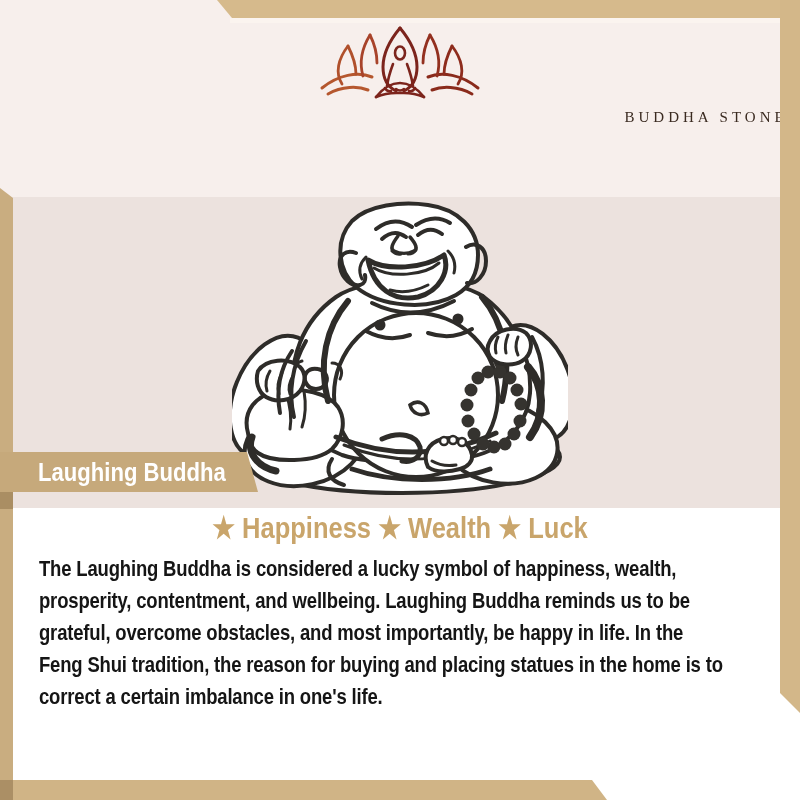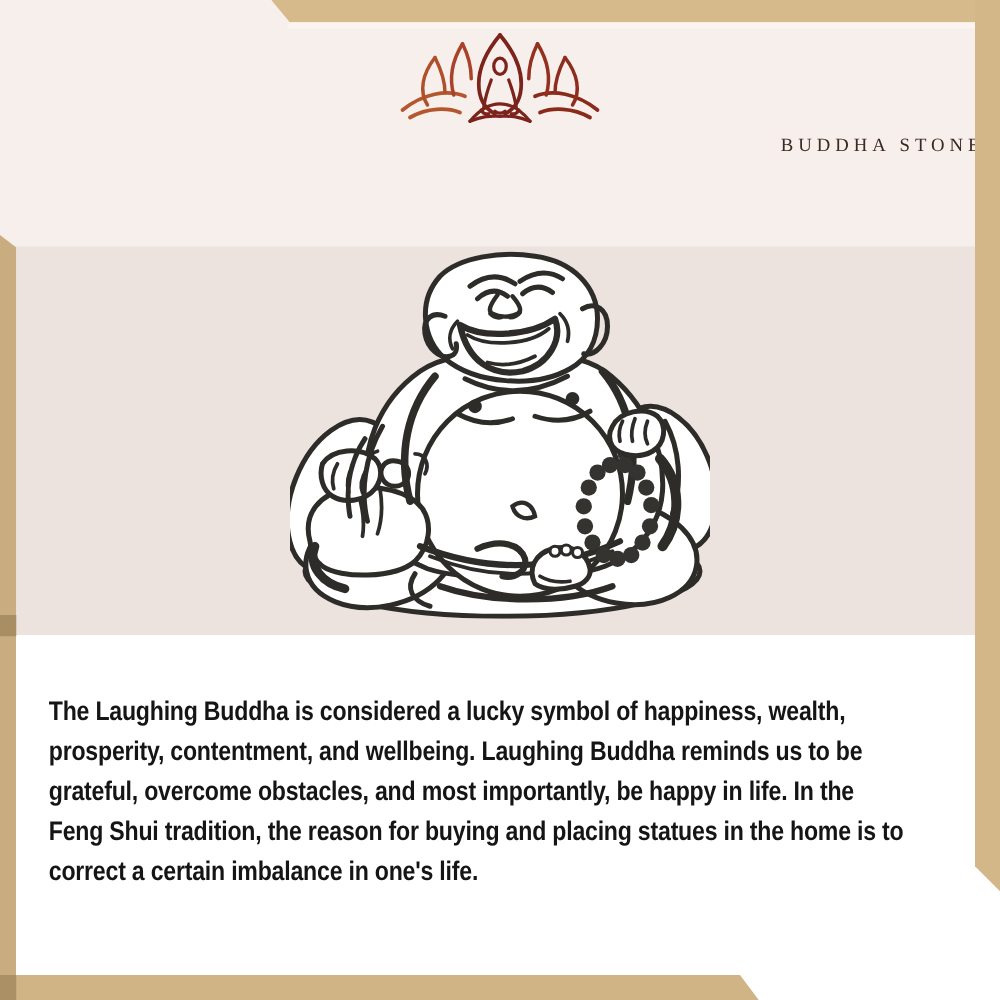--- a/index.html
+++ b/index.html
@@ -225,21 +225,27 @@
 
     <g stroke="#2e2c29" stroke-linecap="round" stroke-linejoin="round">
       <path d="M196,266 C190,254 196,242 210,238 C226,234 238,242 240,254 C241,260 236,266 228,268 C218,271 204,272 196,266 Z" fill="#ffffff" stroke-width="4"></path>
       <circle cx="212" cy="240" r="4" fill="#ffffff" stroke-width="2.5"></circle>
       <circle cx="221" cy="239" r="4" fill="#ffffff" stroke-width="2.5"></circle>
       <circle cx="230" cy="241" r="4" fill="#ffffff" stroke-width="2.5"></circle>
       <path d="M200,260 q10,6 24,4" fill="none" stroke-width="3"></path>
     </g>
   </svg>
 
-
+  <div class="abs banner">
+    <span class="banner-label">Laughing Buddha</span>
+  </div>
+
+  <div class="abs benefits">
+    <span>★ Happiness ★ Wealth ★ Luck</span>
+  </div>
 
   <div class="abs paragraph">
     <div class="line">The Laughing Buddha is considered a lucky symbol of happiness, wealth,</div>
     <div class="line">prosperity, contentment, and wellbeing. Laughing Buddha reminds us to be</div>
     <div class="line">grateful, overcome obstacles, and most importantly, be happy in life. In the</div>
     <div class="line">Feng Shui tradition, the reason for buying and placing statues in the home is to</div>
     <div class="line">correct a certain imbalance in one's life.</div>
   </div>
 
 </div>

